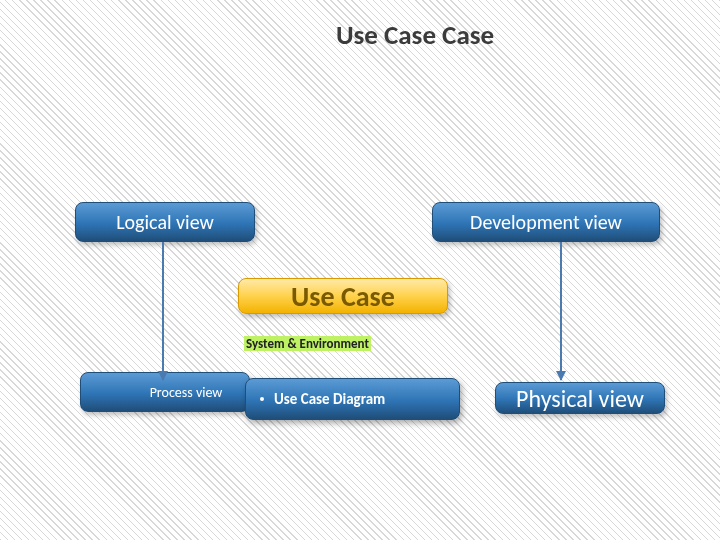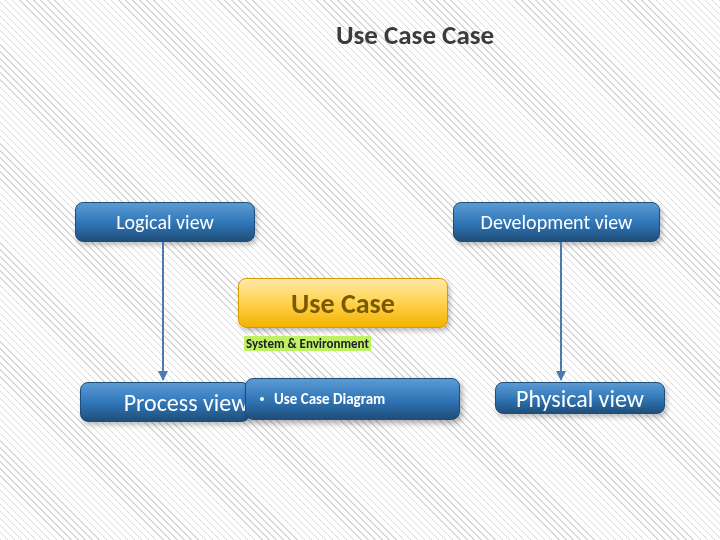--- a/index.html
+++ b/index.html
@@ -53,24 +53,24 @@
     border: 1px solid #1f4e79;
   }
   .grad-gold {
     background: linear-gradient(180deg, #ffe9a8 0%, #ffd24d 50%, #f3b200 100%);
     border: 1px solid #d99a00;
     color: #7a5a00;
     font-weight: 600;
   }
   
   #tl { top: 202px; left: 75px;  width: 180px; height: 40px; font-size: 20px; }
-  #tr { top: 202px; right: 60px; width: 207px; height: 40px; font-size: 20px; }
-  #bl { top: 382px; left: 80px;  width: 170px; height: 40px; font-size: 24px; padding-left: 42px; }
+  #tr { top: 202px; right: 60px; width: 228px; height: 40px; font-size: 20px; }
+  #bl { top: 372px; left: 80px;  width: 170px; height: 40px; font-size: 14px; padding-left: 42px; }
   #br { top: 382px; right: 55px; width: 170px; height: 32px; font-size: 24px; }
-  #ctr { top: 278px; left: 238px; width: 210px; height: 50px; font-size: 28px; }
+  #ctr { top: 278px; left: 238px; width: 210px; height: 36px; font-size: 28px; }
   #sys { position:absolute; top: 336px; left: 244px; font-size: 13px; color:#222; font-weight:600; background:#bef264; padding:0 2px; }
   #bul { top: 378px; left: 245px; width: 215px; height: 42px; font-size: 15px; justify-content:flex-start; padding-left:14px; box-shadow: 2px 3px 6px rgba(0,0,0,0.35); font-weight:700;}
   #bul .dot { display:inline-block; width:4px;height:4px;background:#fff;border-radius:50%;margin-right:10px; vertical-align:middle;}
   
   .arrow {
     position: absolute;
     width: 2px;
     background: #4a7ab0;
   }
   .arrow::after {

